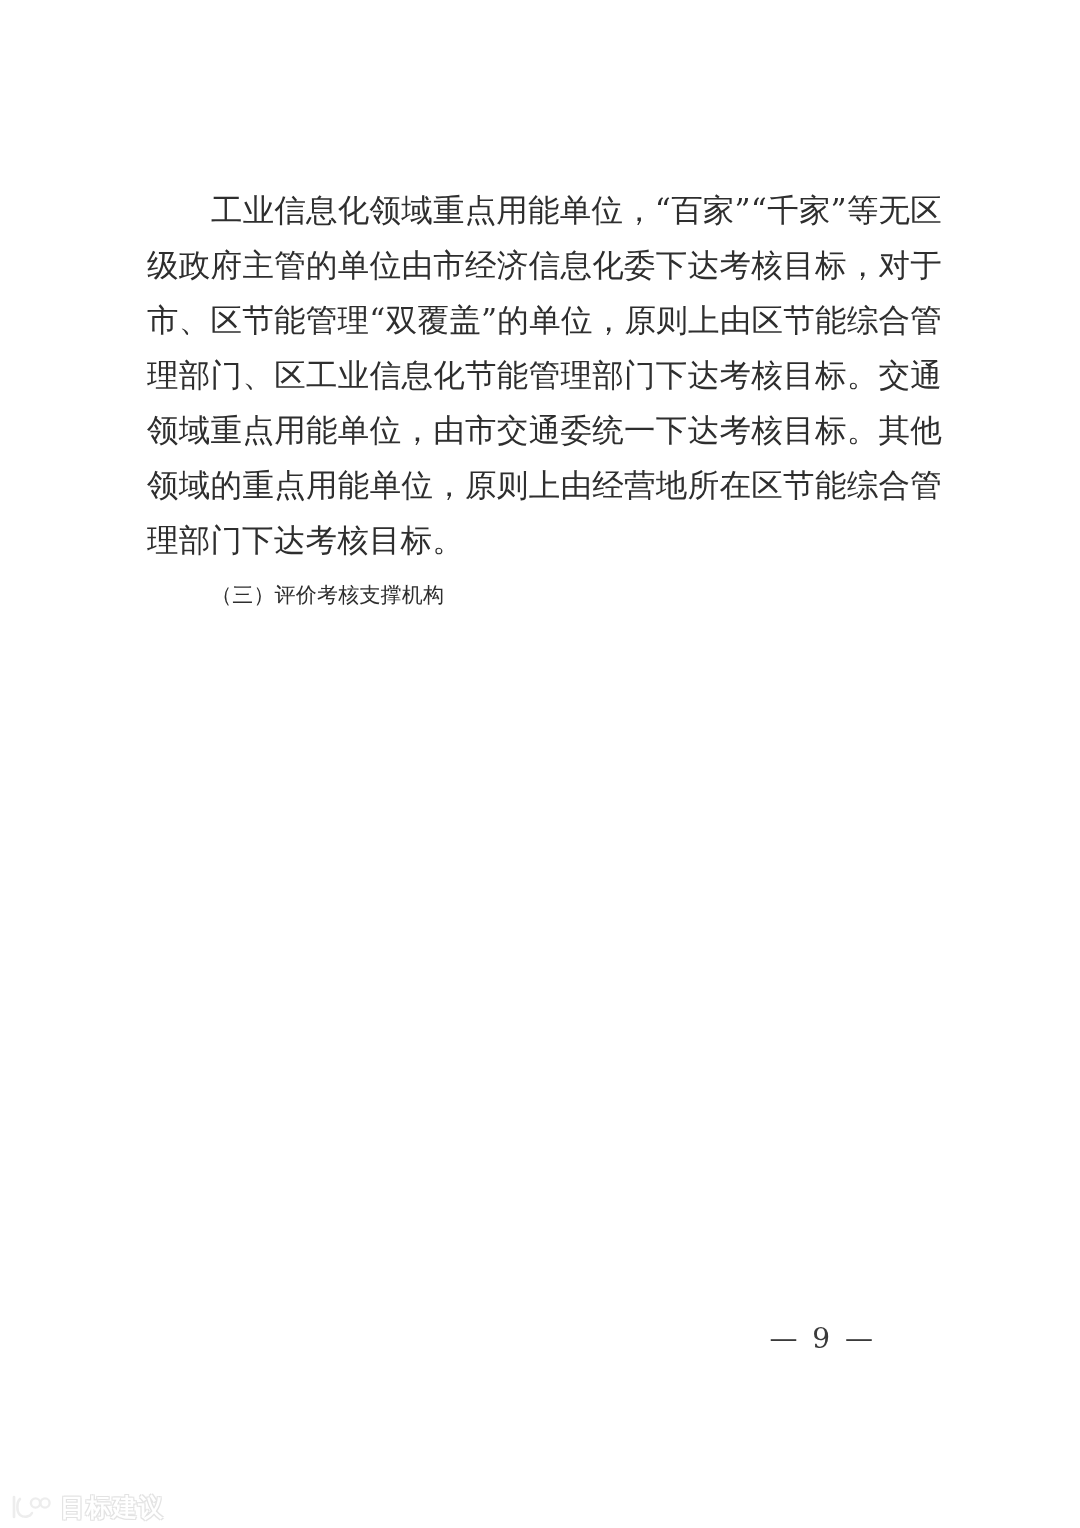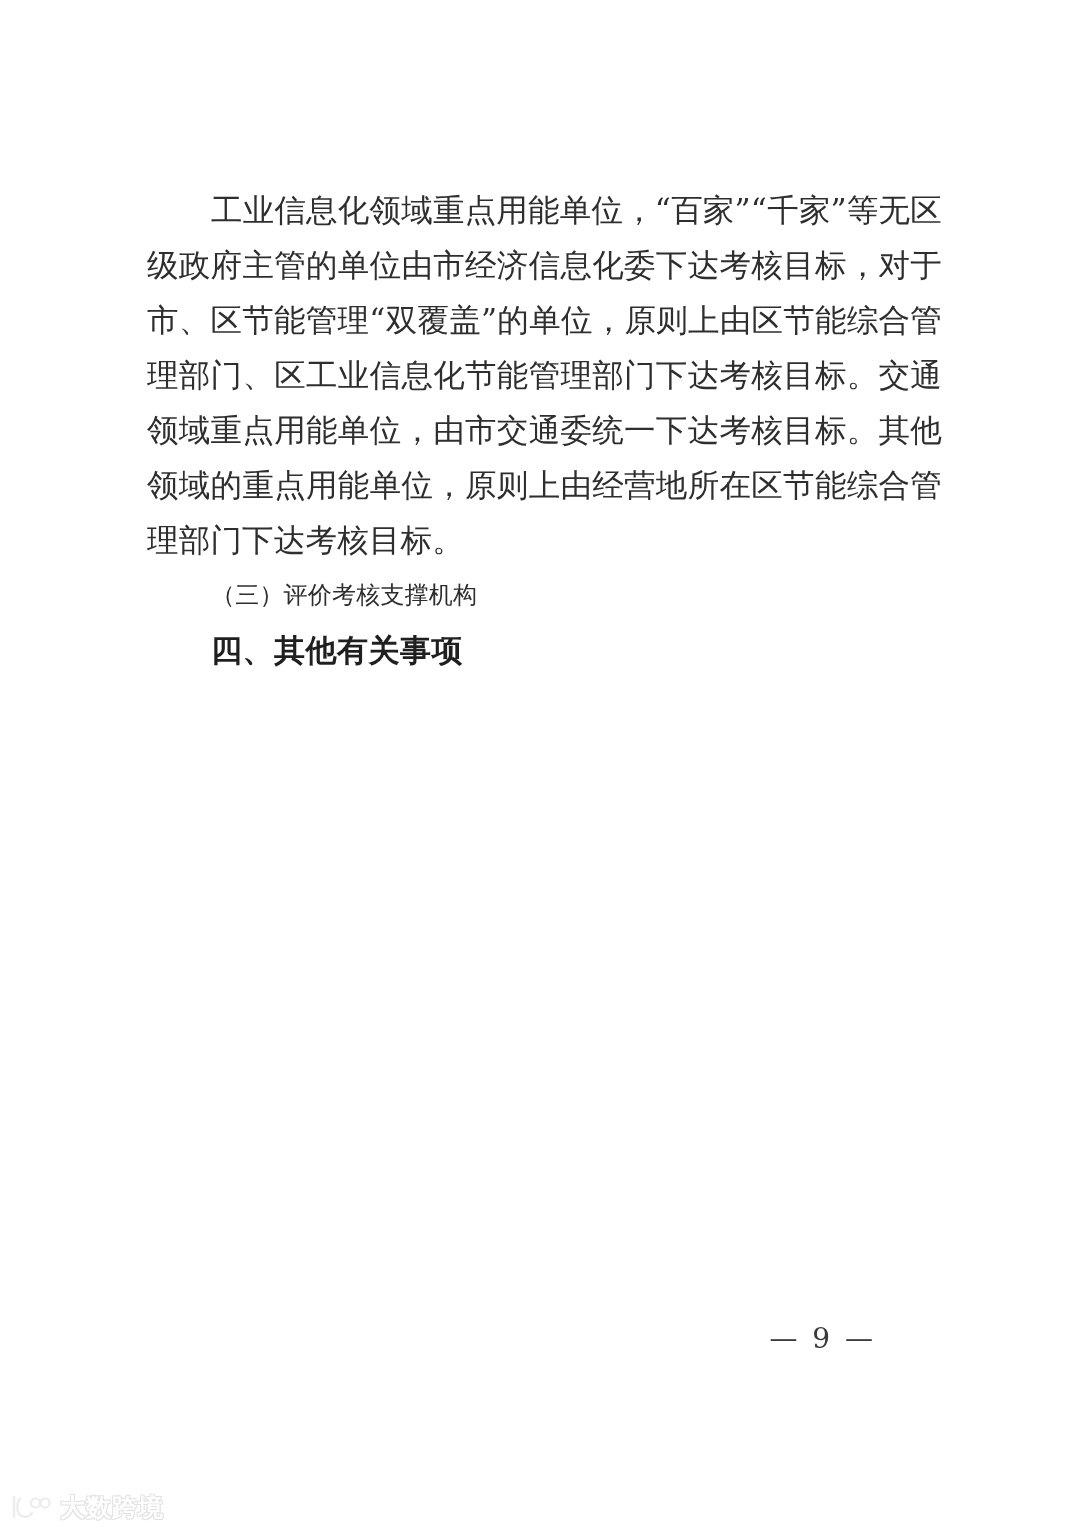--- a/index.html
+++ b/index.html
@@ -39,21 +39,21 @@
     text-justify: inter-ideograph;
     letter-spacing: 0.2px;
     margin: 0;
     color: #2e2e2e;
     text-indent: 64px;
     font-weight: 400;
   }
 
   
   .subheading {
-    font-size: 24px;
+    font-size: 21px;
     line-height: 55px;
     margin: 0;
     text-indent: 64px;
     color: #2e2e2e;
     font-weight: 400;
     letter-spacing: 0.2px;
     white-space: nowrap;
   }
 
   
@@ -119,32 +119,31 @@
 
 <div class="page">
 
   <div class="doc-body">
 
     <p class="para">工业信息化领域重点用能单位，“百家”“千家”等无区级政府主管的单位由市经济信息化委下达考核目标，对于市、区节能管理“双覆盖”的单位，原则上由区节能综合管理部门、区工业信息化节能管理部门下达考核目标。交通领域重点用能单位，由市交通委统一下达考核目标。其他领域的重点用能单位，原则上由经营地所在区节能综合管理部门下达考核目标。</p>
 
     <p class="subheading">（三）评价考核支撑机构</p>
 
 
-    <p class="heading">四、其他有关事项</p>
 
 
   </div>
 
   <div class="page-number">— 9 —</div>
 
   <div class="watermark">
     <svg class="watermark-mark" viewBox="0 0 44 30" xmlns="http://www.w3.org/2000/svg">
       <g fill="none" stroke="#ececec" stroke-width="2.6" stroke-linecap="round" stroke-linejoin="round">
         <path d="M6 5 L6 25"></path>
         <path d="M12 7 C8.5 10, 8.5 20, 12 23 C16 26, 22 25, 24 21"></path>
       </g>
       <circle cx="27.5" cy="11" r="4.6" fill="none" stroke="#ececec" stroke-width="2.4"></circle>
       <circle cx="37" cy="11" r="4.6" fill="none" stroke="#ececec" stroke-width="2.4"></circle>
     </svg>
-    <span class="watermark-text">大数跨境</span>
+    <span class="watermark-text">目标建议</span>
   </div>
 
 </div>
 
 </body></html>

